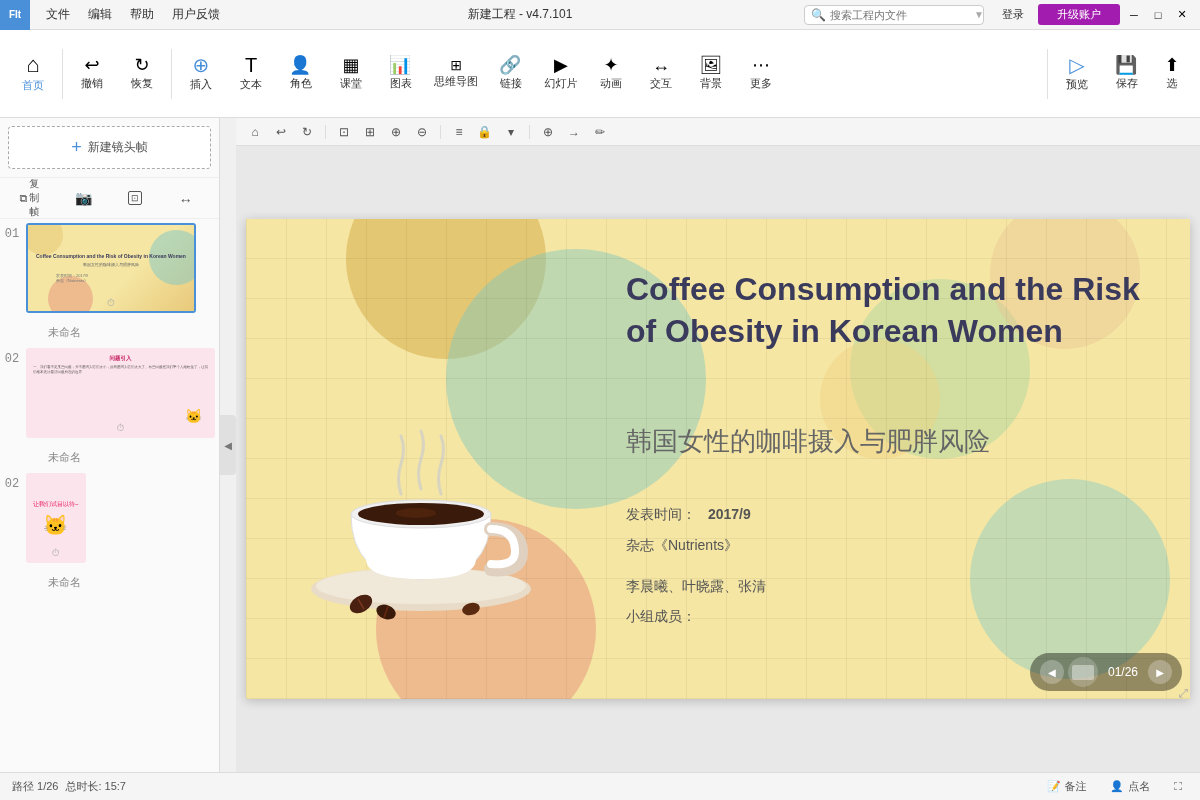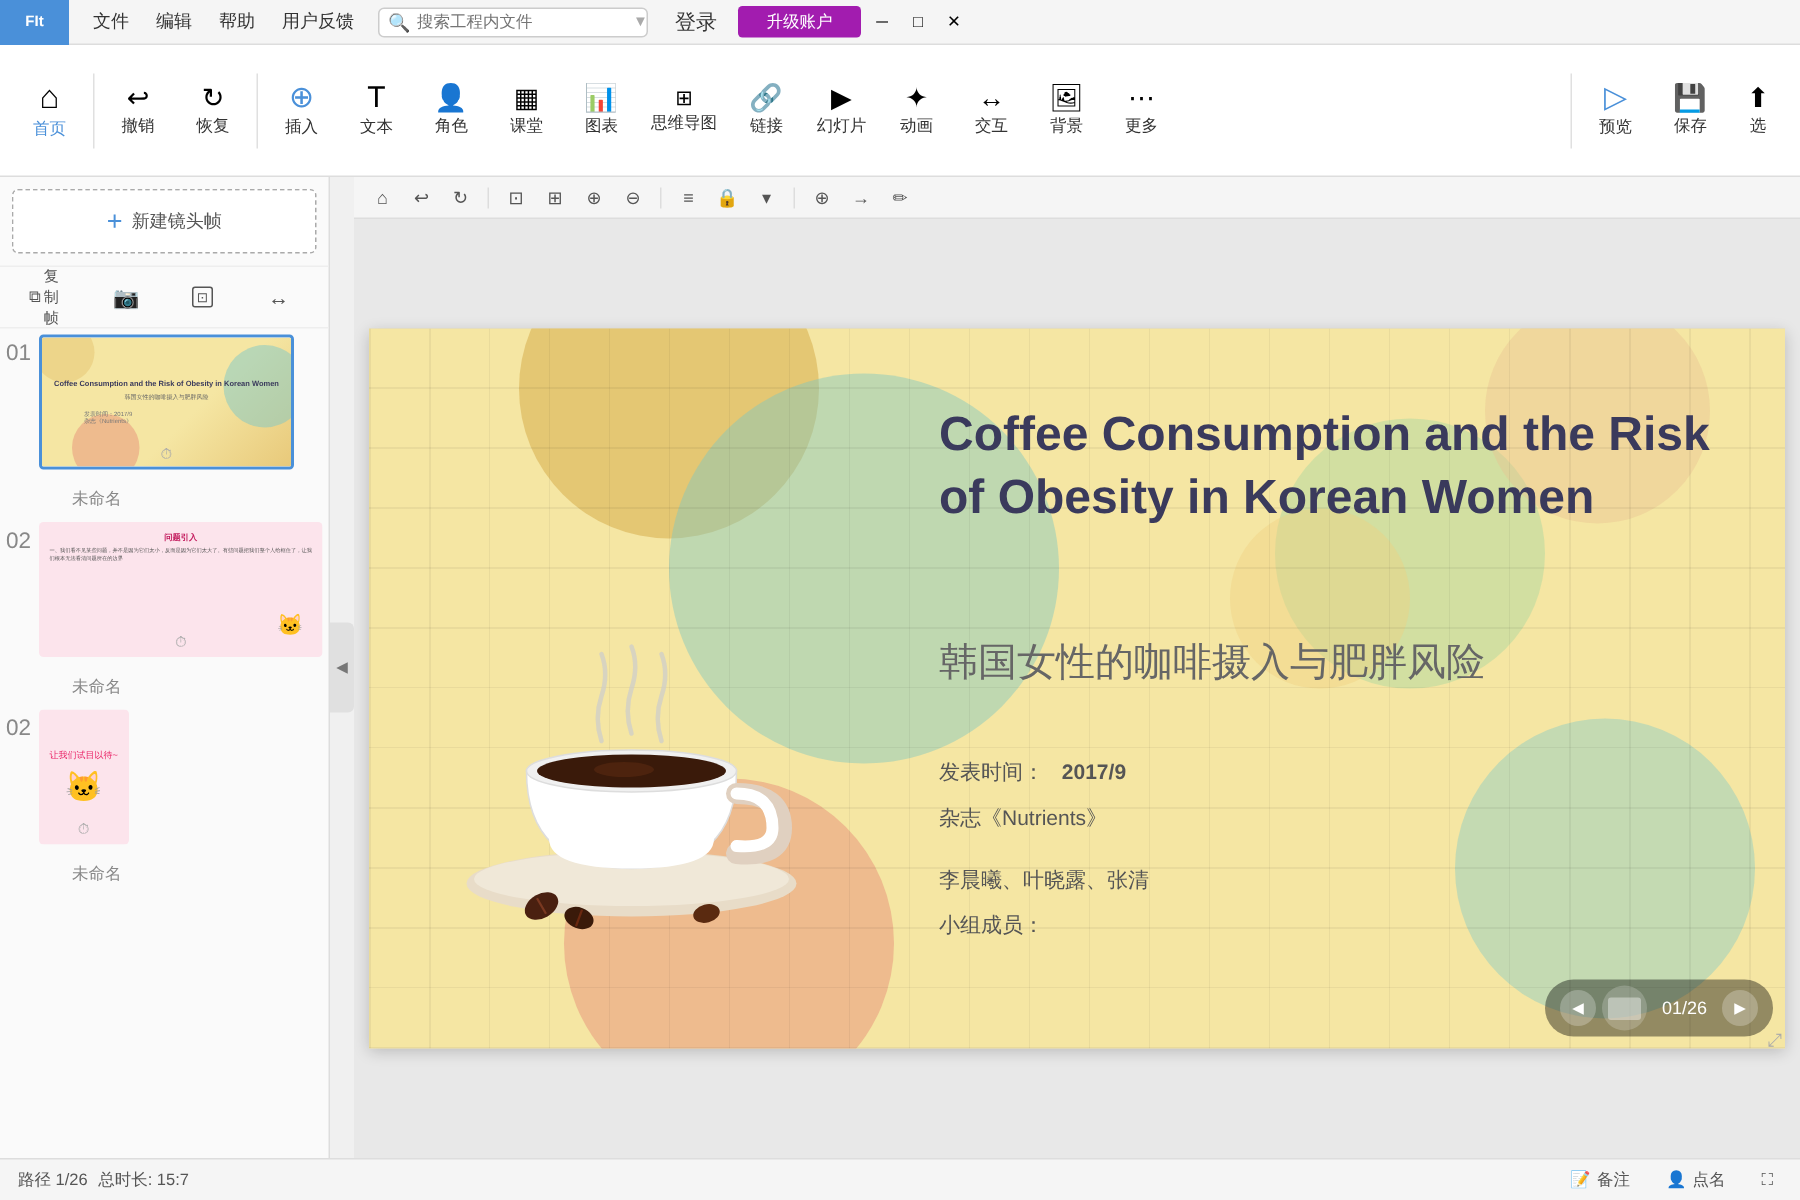--- a/index.html
+++ b/index.html
@@ -3,28 +3,28 @@
   <meta charset="utf-8">
   <style>
     * { margin: 0; padding: 0; box-sizing: border-box; }
     body { width: 1200px; height: 800px; overflow: hidden; font-family: 'Microsoft YaHei', '微软雅黑', sans-serif; background: #f0f0f0; font-size: 12px; }
 
     
     #titlebar {
       width: 100%; height: 30px; background: #f5f5f5; display: flex; align-items: center;
       border-bottom: 1px solid #ddd; user-select: none;
     }
-    #titlebar .app-icon { width: 46px; height: 30px; background: #4a90d9; display: flex; align-items: center; justify-content: center; color: white; font-size: 10px; font-weight: bold; flex-shrink: 0; }
+    #titlebar .app-icon { width: 30px; height: 30px; background: #4a90d9; display: flex; align-items: center; justify-content: center; color: white; font-size: 10px; font-weight: bold; flex-shrink: 0; }
     #titlebar .menu-bar { display: flex; align-items: center; gap: 2px; padding: 0 8px; }
     #titlebar .menu-item { padding: 4px 8px; cursor: pointer; color: #333; font-size: 12px; border-radius: 3px; }
     #titlebar .title { flex: 1; text-align: center; color: #333; font-size: 12px; }
     #titlebar .search-box { display: flex; align-items: center; background: white; border: 1px solid #ccc; border-radius: 4px; padding: 2px 6px; width: 180px; }
     #titlebar .search-box input { border: none; outline: none; font-size: 11px; width: 140px; color: #999; }
     #titlebar .window-controls { display: flex; align-items: center; gap: 4px; padding: 0 8px; }
-    #titlebar .login-btn { padding: 3px 10px; color: #333; font-size: 14px; cursor: pointer; }
+    #titlebar .login-btn { padding: 3px 10px; color: #333; font-size: 11px; cursor: pointer; }
     #titlebar .upgrade-btn { padding: 3px 19px; background: #a21caf; color: white; font-size: 11px; border-radius: 3px; cursor: pointer; }
     #titlebar .win-btn { width: 20px; height: 20px; display: flex; align-items: center; justify-content: center; cursor: pointer; font-size: 11px; border-radius: 2px; }
 
     
     #toolbar {
       width: 100%; height: 88px; background: white; border-bottom: 1px solid #ddd;
       display: flex; align-items: center; padding: 0 8px; gap: 0;
     }
     .toolbar-group { display: flex; align-items: center; flex-direction: column; justify-content: center; cursor: pointer; padding: 4px 8px; border-radius: 4px; min-width: 50px; }
     .toolbar-group .icon { font-size: 22px; line-height: 1; margin-bottom: 2px; }
@@ -37,21 +37,21 @@
     #main { display: flex; width: 100%; height: calc(800px - 30px - 88px - 28px); }
 
     
     #sidebar { width: 220px; background: #fafafa; border-right: 1px solid #ddd; display: flex; flex-direction: column; flex-shrink: 0; }
     #sidebar-header { padding: 8px; border-bottom: 1px solid #eee; }
     #add-frame { display: flex; align-items: center; justify-content: center; gap: 6px; padding: 10px; background: white; border: 1px dashed #aaa; border-radius: 4px; cursor: pointer; color: #555; }
     #sidebar-toolbar { display: flex; align-items: center; justify-content: space-around; padding: 6px 8px; border-bottom: 1px solid #eee; }
     .sidebar-tool { width: 28px; height: 28px; display: flex; align-items: center; justify-content: center; cursor: pointer; border-radius: 3px; font-size: 14px; color: #555; }
     #slides-list { flex: 1; overflow-y: auto; padding: 4px; }
     .slide-item { display: flex; gap: 6px; margin-bottom: 8px; cursor: pointer; }
-    .slide-number { color: #888; font-size: 15px; width: 16px; text-align: left; padding-top: 4px; flex-shrink: 0; }
+    .slide-number { color: #888; font-size: 12px; width: 16px; text-align: center; padding-top: 4px; flex-shrink: 0; font-family: Liberation Mono, monospace; }
     .slide-thumb { flex: 1; border: 2px solid transparent; border-radius: 3px; overflow: hidden; background: #fff; position: relative; height: 90px; }
     .slide-thumb.active { border-color: #4a90d9; }
     .slide-name { font-size: 11px; color: #888; margin-top: 12px; padding-left: 22px; }
     .time-icon { position: absolute; left: 50%; transform: translateX(-50%); bottom: 2px; font-size: 10px; color: #aaa; }
 
     
     #canvas-area { flex: 1; display: flex; flex-direction: column; overflow: hidden; background: #e8e8e8; }
     #canvas-toolbar { height: 28px; background: #f5f5f5; border-bottom: 1px solid #ddd; display: flex; align-items: center; padding: 0 8px; gap: 4px; }
     .canvas-tool-btn { width: 22px; height: 22px; display: flex; align-items: center; justify-content: center; cursor: pointer; font-size: 12px; color: #555; border-radius: 2px; }
     #canvas-wrapper { flex: 1; display: flex; align-items: center; justify-content: center; padding: 10px; position: relative; overflow: hidden; }
@@ -83,20 +83,21 @@
 <body>
 
 <div id="titlebar">
   <div class="app-icon">FIt</div>
   <div class="menu-bar">
     <div class="menu-item">文件</div>
     <div class="menu-item">编辑</div>
     <div class="menu-item">帮助</div>
     <div class="menu-item">用户反馈</div>
   </div>
+  <div class="title">新建工程 - v4.7.101</div>
   <div class="search-box">
     <span style="color:#aaa; font-size:12px; margin-right:4px;">🔍</span>
     <input type="text" placeholder="搜索工程内文件" style="">
     <span style="color:#aaa; font-size:10px; margin-left:4px;">▼</span>
   </div>
   <div class="window-controls">
     <div class="login-btn">登录</div>
     <div class="upgrade-btn">升级账户</div>
     <div class="win-btn">─</div>
     <div class="win-btn">□</div>

